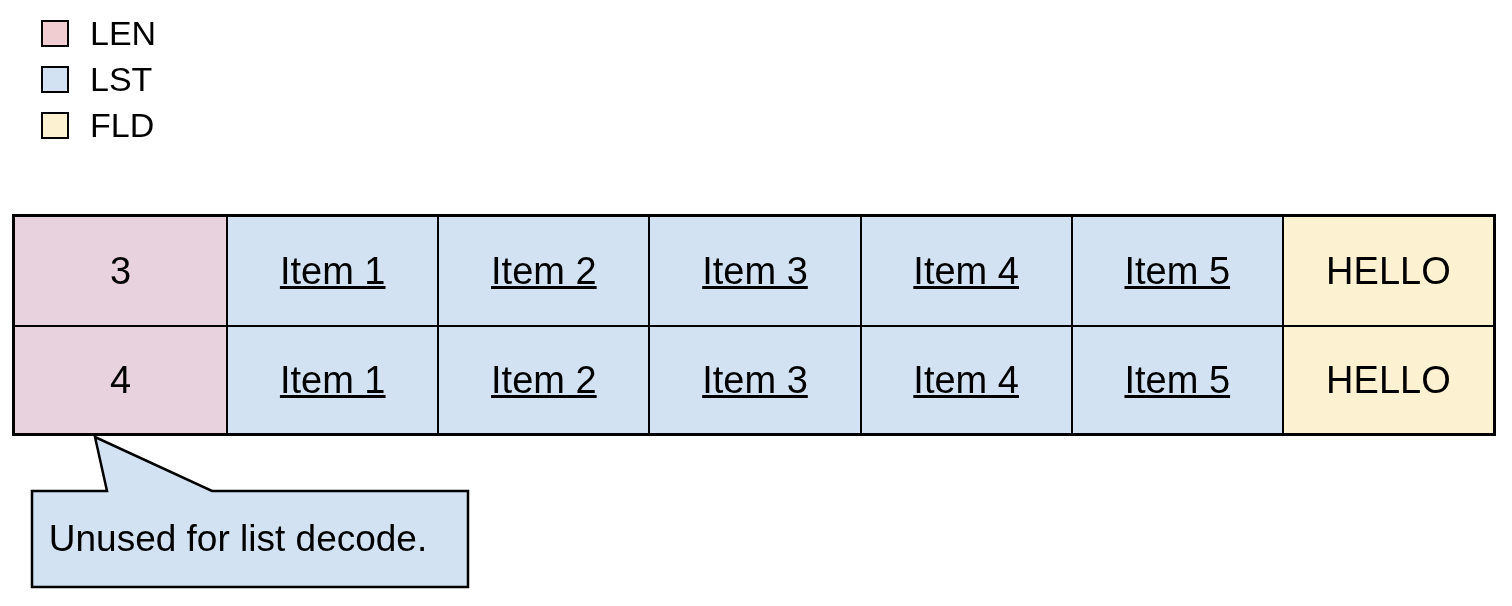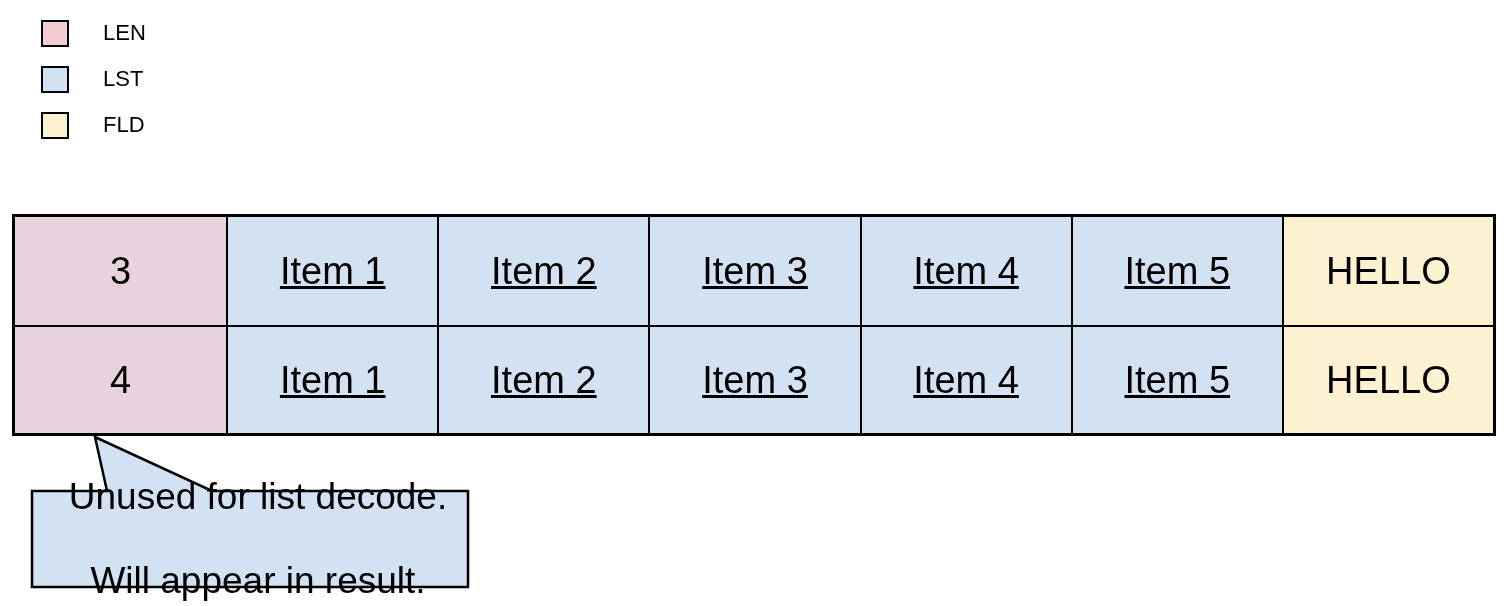--- a/index.html
+++ b/index.html
@@ -32,22 +32,22 @@
   .legend-swatch {
     width: 24px;
     height: 23px;
     border: 2px solid var(--line);
     flex: 0 0 auto;
   }
   .legend-swatch.len { background: var(--legend_len); }
   .legend-swatch.lst { background: var(--legend_lst); }
   .legend-swatch.fld { background: var(--legend_fld); }
   .legend-label {
-    margin-left: 34px;
-    font-size: 22px;
+    margin-left: 21px;
+    font-size: 34px;
     line-height: 28px;
     white-space: nowrap;
   }
 
   
   .enc-table {
     position: absolute;
     left: 12px;
     top: 214px;
     width: 1484px;
@@ -82,21 +82,21 @@
     height: 170px;
   }
   .callout-shape {
     fill: var(--callout_fill);
     stroke: var(--line);
     stroke-width: 2.5;
     stroke-linejoin: miter;
   }
   .callout-text {
     position: absolute;
-    left: 40px;
+    left: 20px;
     top: 491px;
     width: 436px;
     height: 96px;
     display: flex;
     flex-direction: column;
     align-items: center;
     justify-content: center;
     text-align: center;
     font-size: 37px;
     line-height: 40px;
@@ -140,16 +140,15 @@
     <div class="cell lst">Item 4</div>
     <div class="cell lst">Item 5</div>
     <div class="cell fld">HELLO</div>
   </div>
 
   <svg class="callout-svg" viewBox="0 0 500 170" xmlns="http://www.w3.org/2000/svg">
     <path class="callout-shape" d="M 32,66 L 107,66 L 95,12 L 212,66 L 468,66 L 468,162 L 32,162 Z"></path>
   </svg>
   <div class="callout-text">
     <div>Unused for list decode.</div>
-    <div>Will appear in result.</div>
   </div>
 
 </div>
 
 </body></html>

